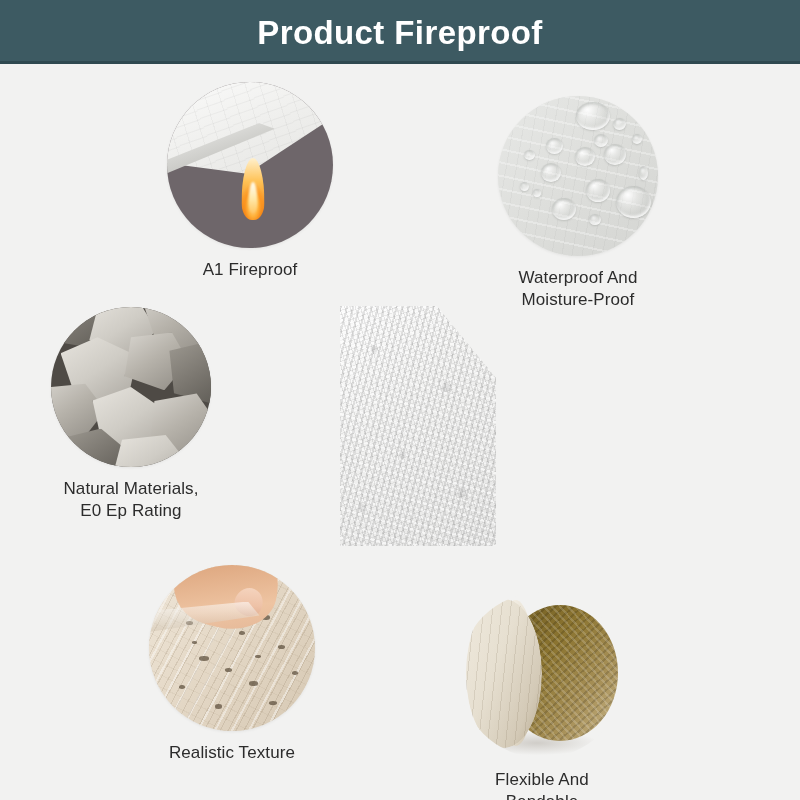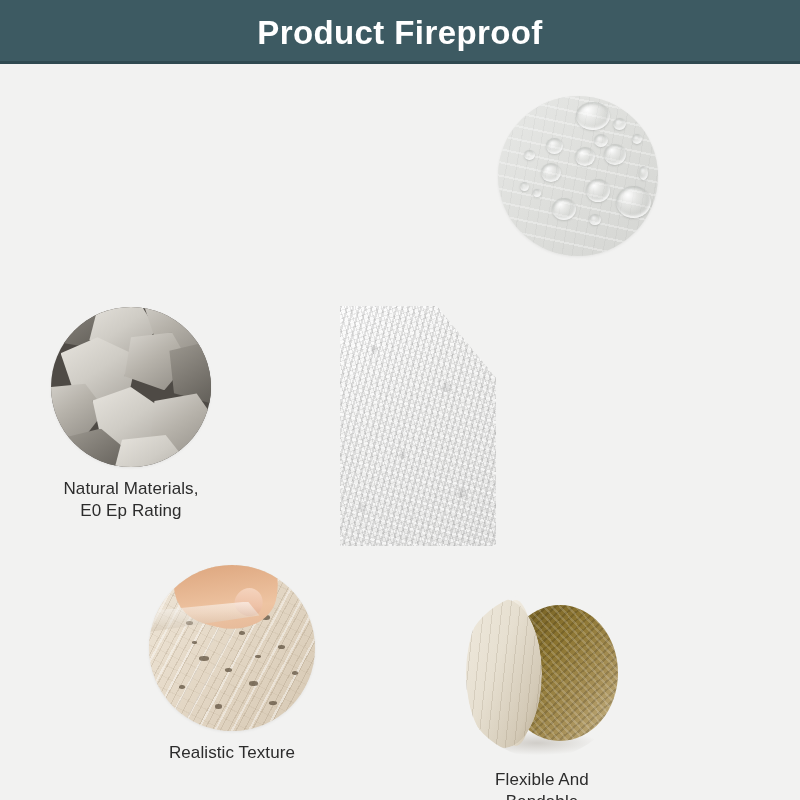--- a/index.html
+++ b/index.html
@@ -362,20 +362,31 @@
 <body>
 
 <div id="header-banner">
   <div id="page-title">Product Fireproof</div>
 </div>
 
 <div id="stage">
 
   <div id="center-panel"></div>
 
+  <div class="feature" style="left:155px; top:18px; width:190px;">
+    <div class="feature-circle" style="width:166px; height:166px;">
+      <div class="art-fire">
+        <div class="slab"></div>
+        <div class="slab-edge"></div>
+        <div class="flame"></div>
+        <div class="flame-core"></div>
+      </div>
+    </div>
+    <div class="feature-caption">A1 Fireproof</div>
+  </div>
 
   <div class="feature" style="left:480px; top:32px; width:196px;">
     <div class="feature-circle" style="width:160px; height:160px;">
       <div class="art-water">
         <div class="drop" style="left:49%; top:4%;  width:34px; height:28px;"></div>
         <div class="drop" style="left:72%; top:14%; width:13px; height:12px;"></div>
         <div class="drop" style="left:60%; top:24%; width:14px; height:13px;"></div>
         <div class="drop" style="left:30%; top:26%; width:17px; height:16px;"></div>
         <div class="drop" style="left:48%; top:32%; width:20px; height:19px;"></div>
         <div class="drop" style="left:66%; top:30%; width:22px; height:21px;"></div>
@@ -384,20 +395,22 @@
         <div class="drop" style="left:27%; top:42%; width:20px; height:19px;"></div>
         <div class="drop" style="left:55%; top:52%; width:24px; height:23px;"></div>
         <div class="drop" style="left:74%; top:56%; width:35px; height:32px;"></div>
         <div class="drop" style="left:14%; top:54%; width:9px;  height:9px;"></div>
         <div class="drop" style="left:22%; top:58%; width:8px;  height:8px;"></div>
         <div class="drop" style="left:34%; top:64%; width:24px; height:22px;"></div>
         <div class="drop" style="left:57%; top:74%; width:12px; height:11px;"></div>
         <div class="drop" style="left:88%; top:44%; width:9px;  height:14px;"></div>
       </div>
     </div>
+    <div class="feature-caption">Waterproof And
+Moisture-Proof</div>
   </div>
 
   <div class="feature" style="left:40px; top:243px; width:182px;">
     <div class="feature-circle" style="width:160px; height:160px;">
       <div class="art-rock">
         <div class="rock d" style="left:-6%;  top:-8%;  width:46%; height:34%; clip-path:polygon(8% 18%,62% 0%,100% 40%,74% 100%,14% 86%);"></div>
         <div class="rock l" style="left:24%;  top:-6%;  width:42%; height:38%; clip-path:polygon(14% 10%,70% 0%,100% 54%,58% 100%,0% 70%);"></div>
         <div class="rock" style="left:58%;  top:-10%; width:44%; height:40%; clip-path:polygon(0% 22%,56% 0%,100% 34%,84% 96%,20% 88%);"></div>
         <div class="rock l" style="left:6%;   top:18%;  width:48%; height:42%; clip-path:polygon(0% 26%,48% 2%,100% 30%,88% 92%,22% 100%);"></div>
         <div class="rock" style="left:46%;  top:16%;  width:40%; height:36%; clip-path:polygon(10% 8%,74% 0%,100% 50%,62% 100%,0% 76%);"></div>

